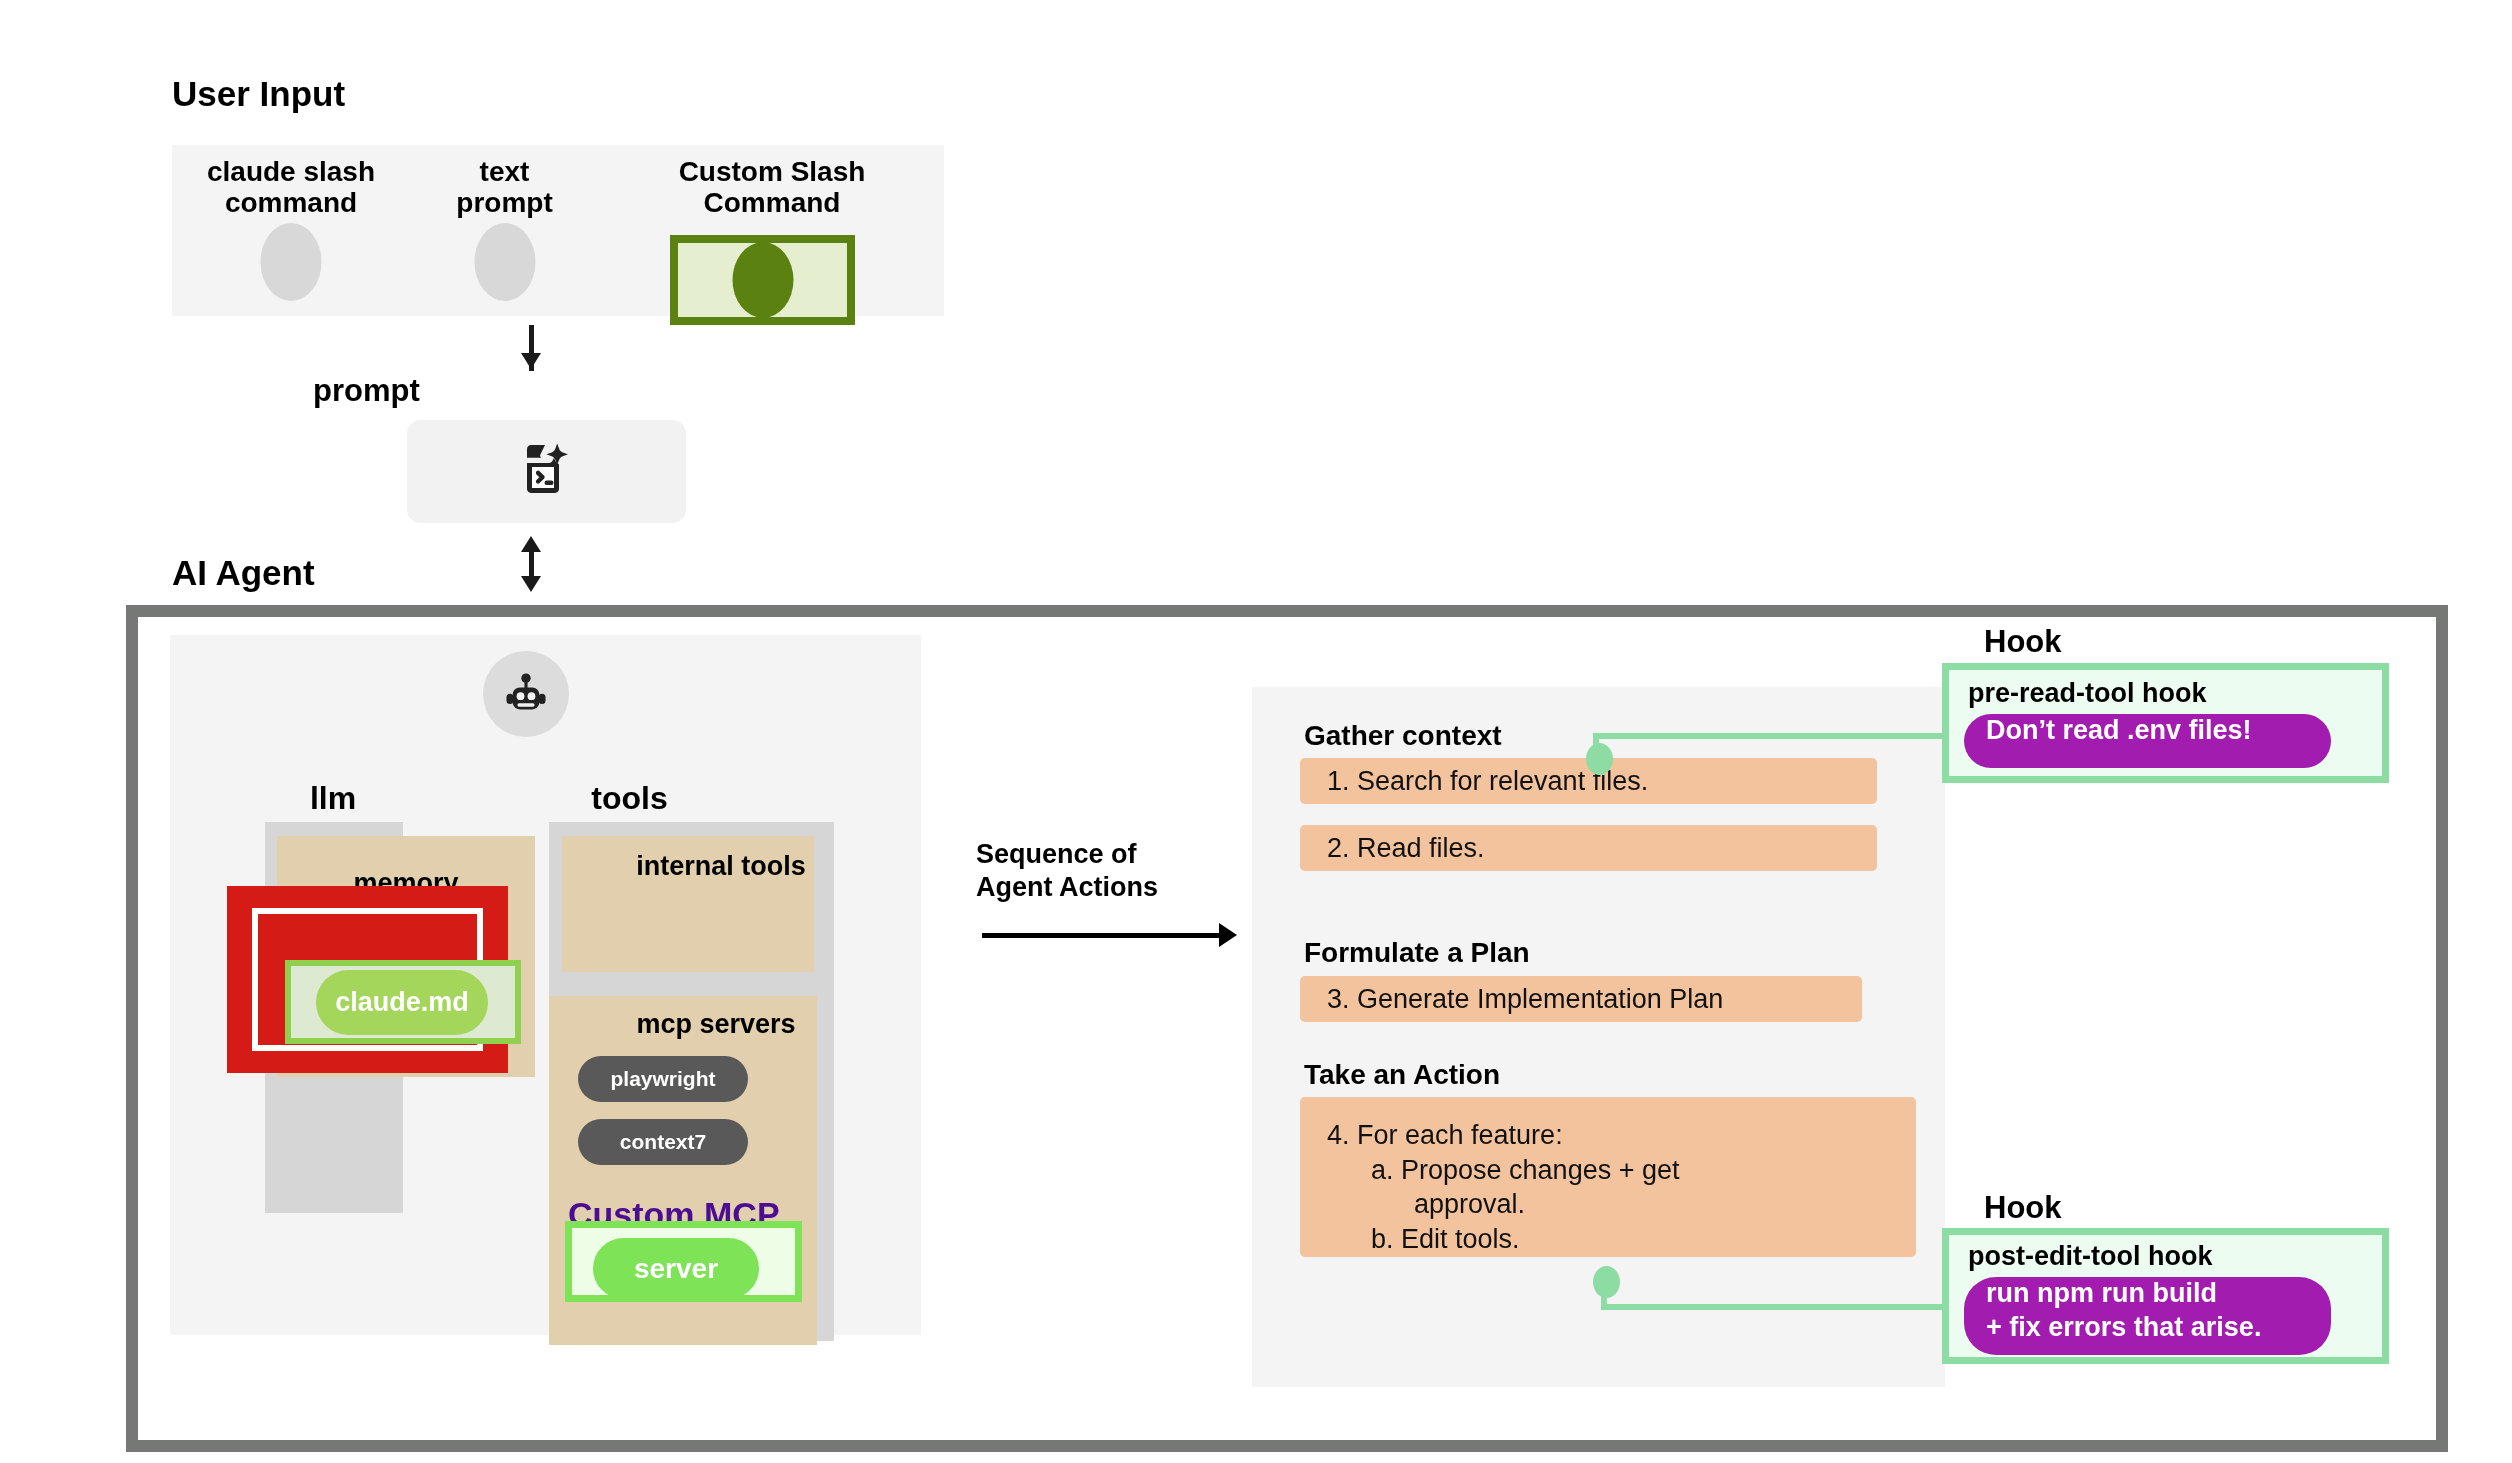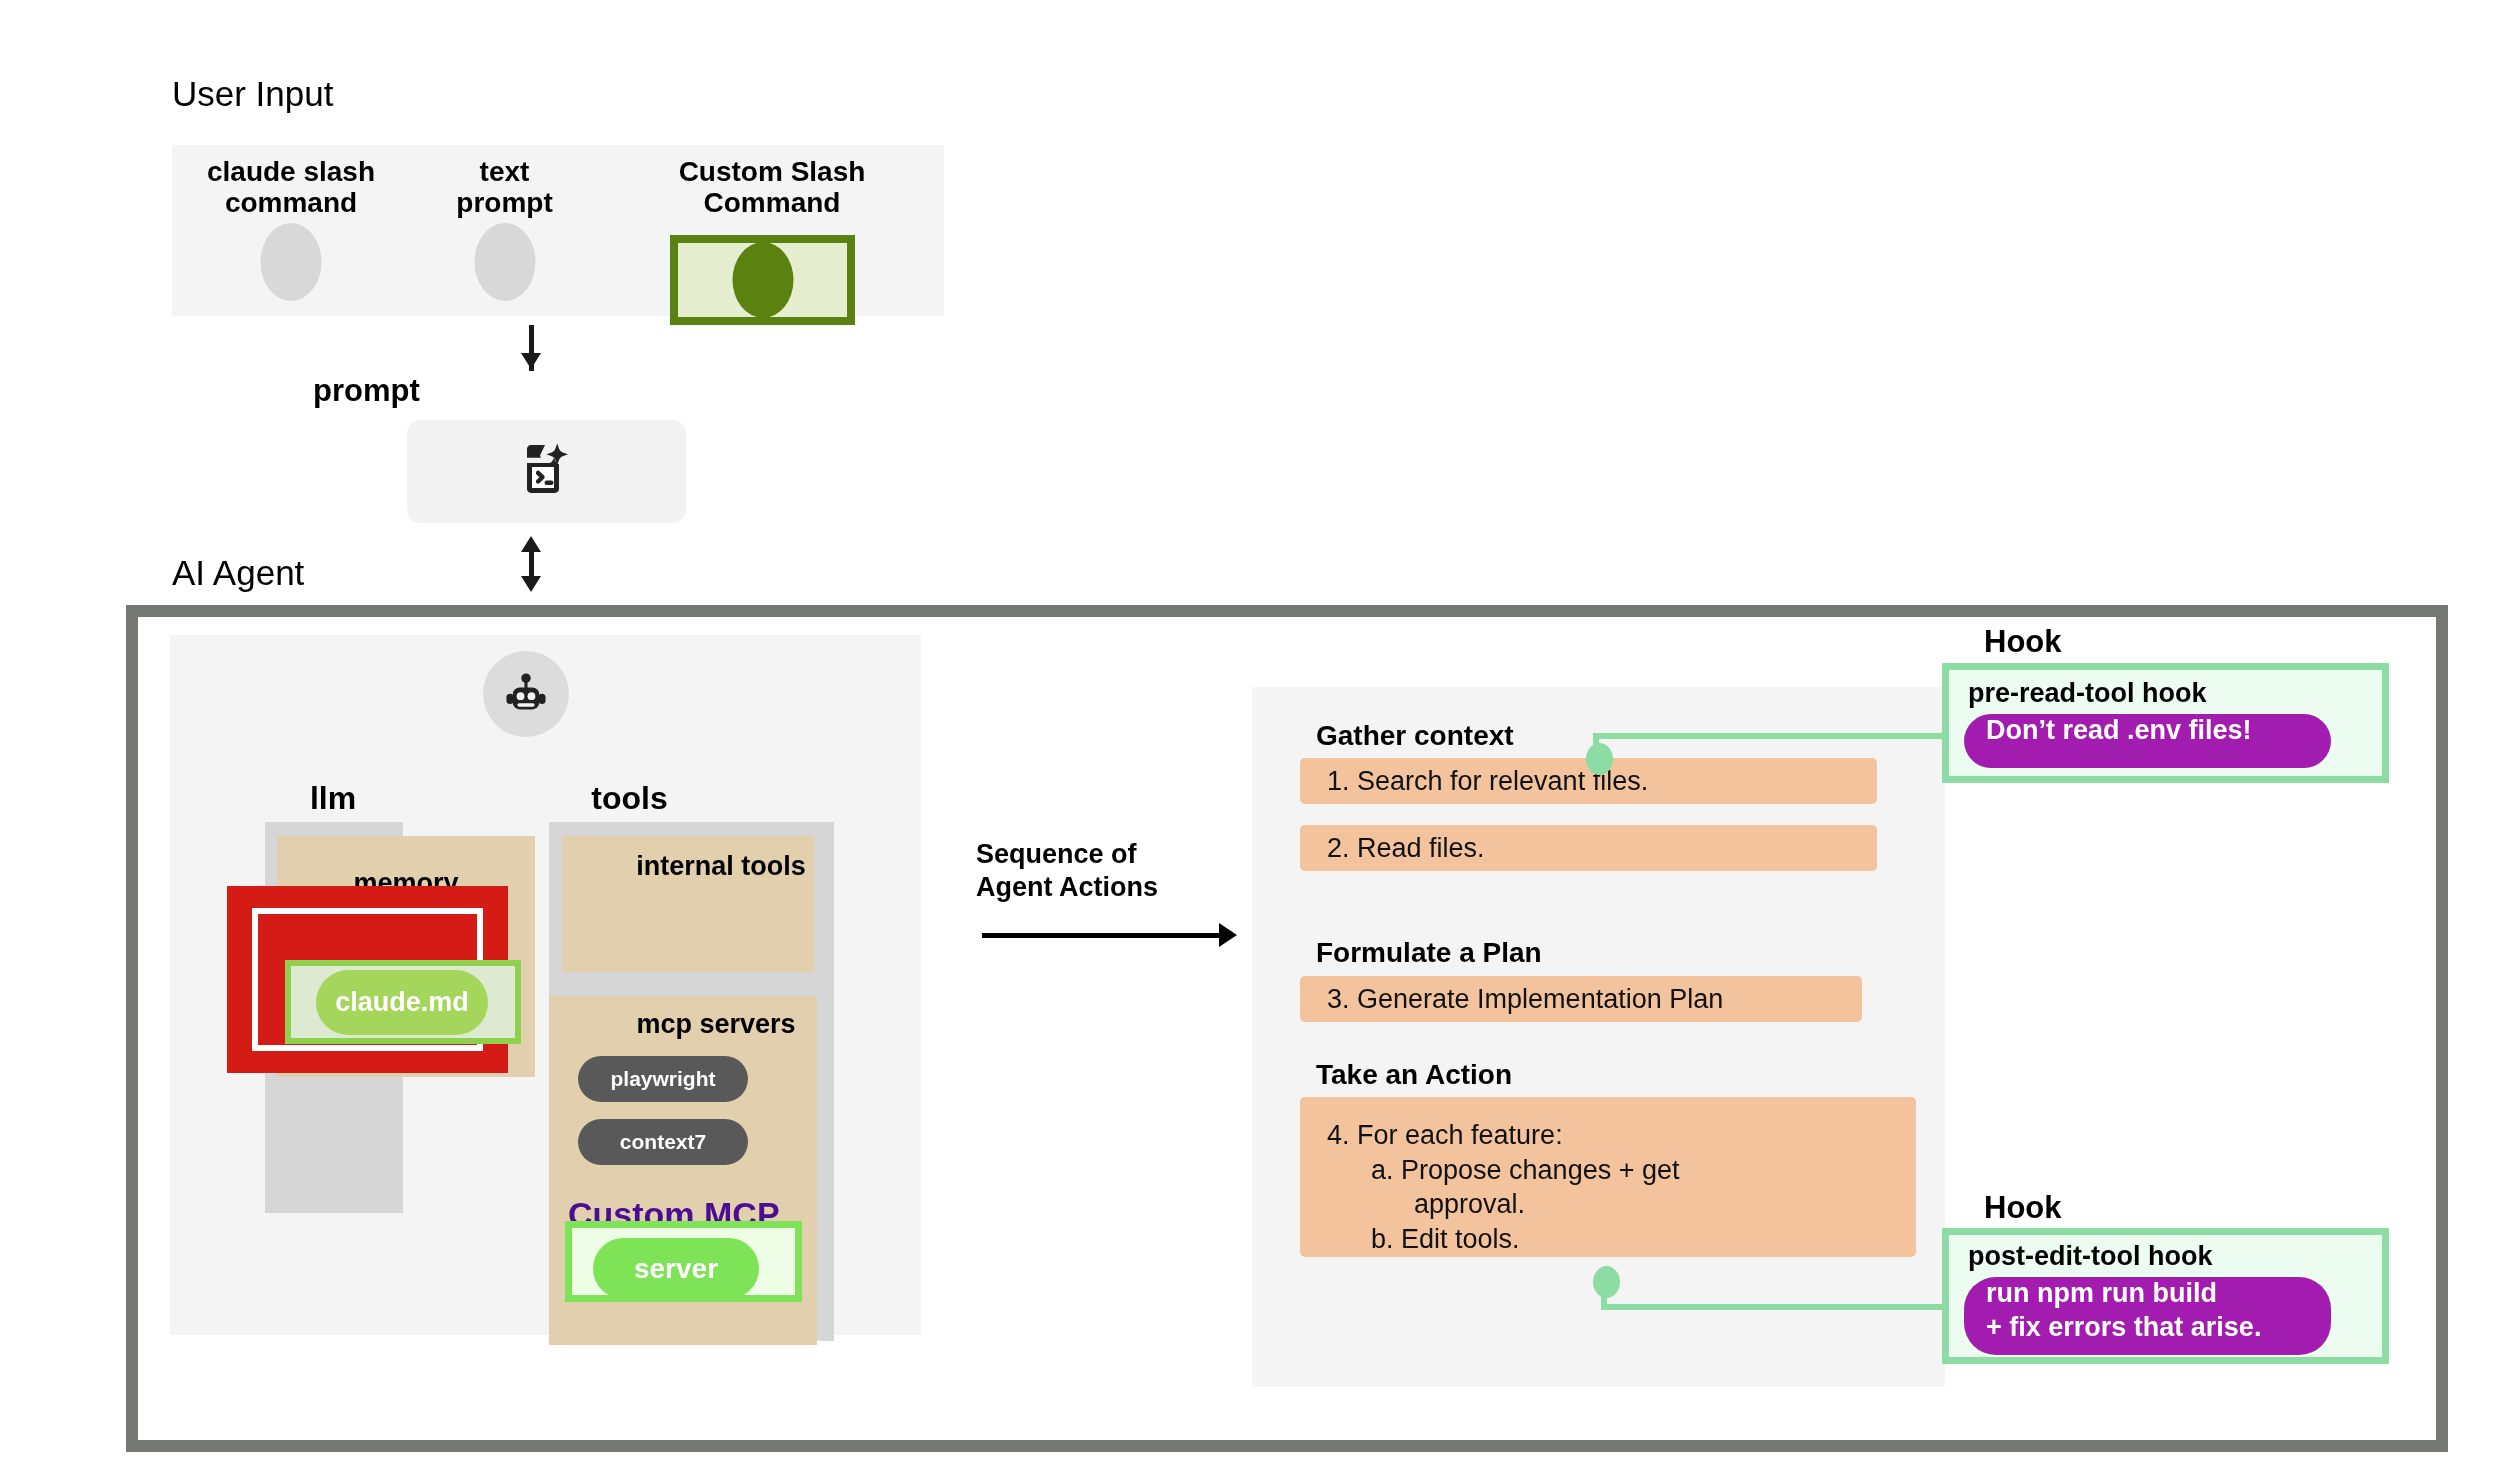--- a/index.html
+++ b/index.html
@@ -5,21 +5,21 @@
   html,body{margin:0;padding:0;background:#ffffff;}
   body{
     width:2512px;height:1464px;position:relative;overflow:hidden;
     font-family:"Liberation Sans","DejaVu Sans",sans-serif;
     -webkit-font-smoothing:antialiased;
   }
   .abs{position:absolute;box-sizing:border-box;}
 
   
   .sec-title{
-    font-weight:normal;color:#000;line-height:1.1;white-space:nowrap;
+    font-weight:bold;color:#000;line-height:1.1;white-space:nowrap;
   }
 
   
   #user-input-title{left:172px;top:75px;font-size:35px;}
   #user-input-box{
     left:172px;top:145px;width:772px;height:171px;background:#f4f4f4;
   }
   .ui-col{position:absolute;top:0;height:171px;}
   .ui-label{
     position:absolute;left:0;width:100%;text-align:center;top:11px;
@@ -112,21 +112,21 @@
 
   
   #seq-label{left:976px;top:838px;width:281px;font-size:27px;font-weight:bold;color:#000;line-height:1.22;}
   #seq-line{left:982px;top:933px;width:238px;height:4.9px;background:#000;}
 
   
   #actions-panel{
     left:1252px;top:687px;width:693px;height:700px;background:#f4f4f4;
   }
   .act-heading{
-    position:absolute;font-size:28px;font-weight:bold;color:#000;white-space:nowrap;margin-left:12px;
+    position:absolute;font-size:28px;font-weight:bold;color:#000;white-space:nowrap;
   }
   .act-card{
     position:absolute;background:#f2c39d;border-radius:5px;
     font-size:27px;color:#111;display:flex;align-items:center;
   }
   .act-card .txt{padding-left:27px;}
   .act-card.multi{display:block;padding:21px 27px 18.3px 27px;line-height:1.28;}
   .act-card.multi .sub{padding-left:44px;}
   .act-card.multi .sub2{padding-left:87px;}
 

